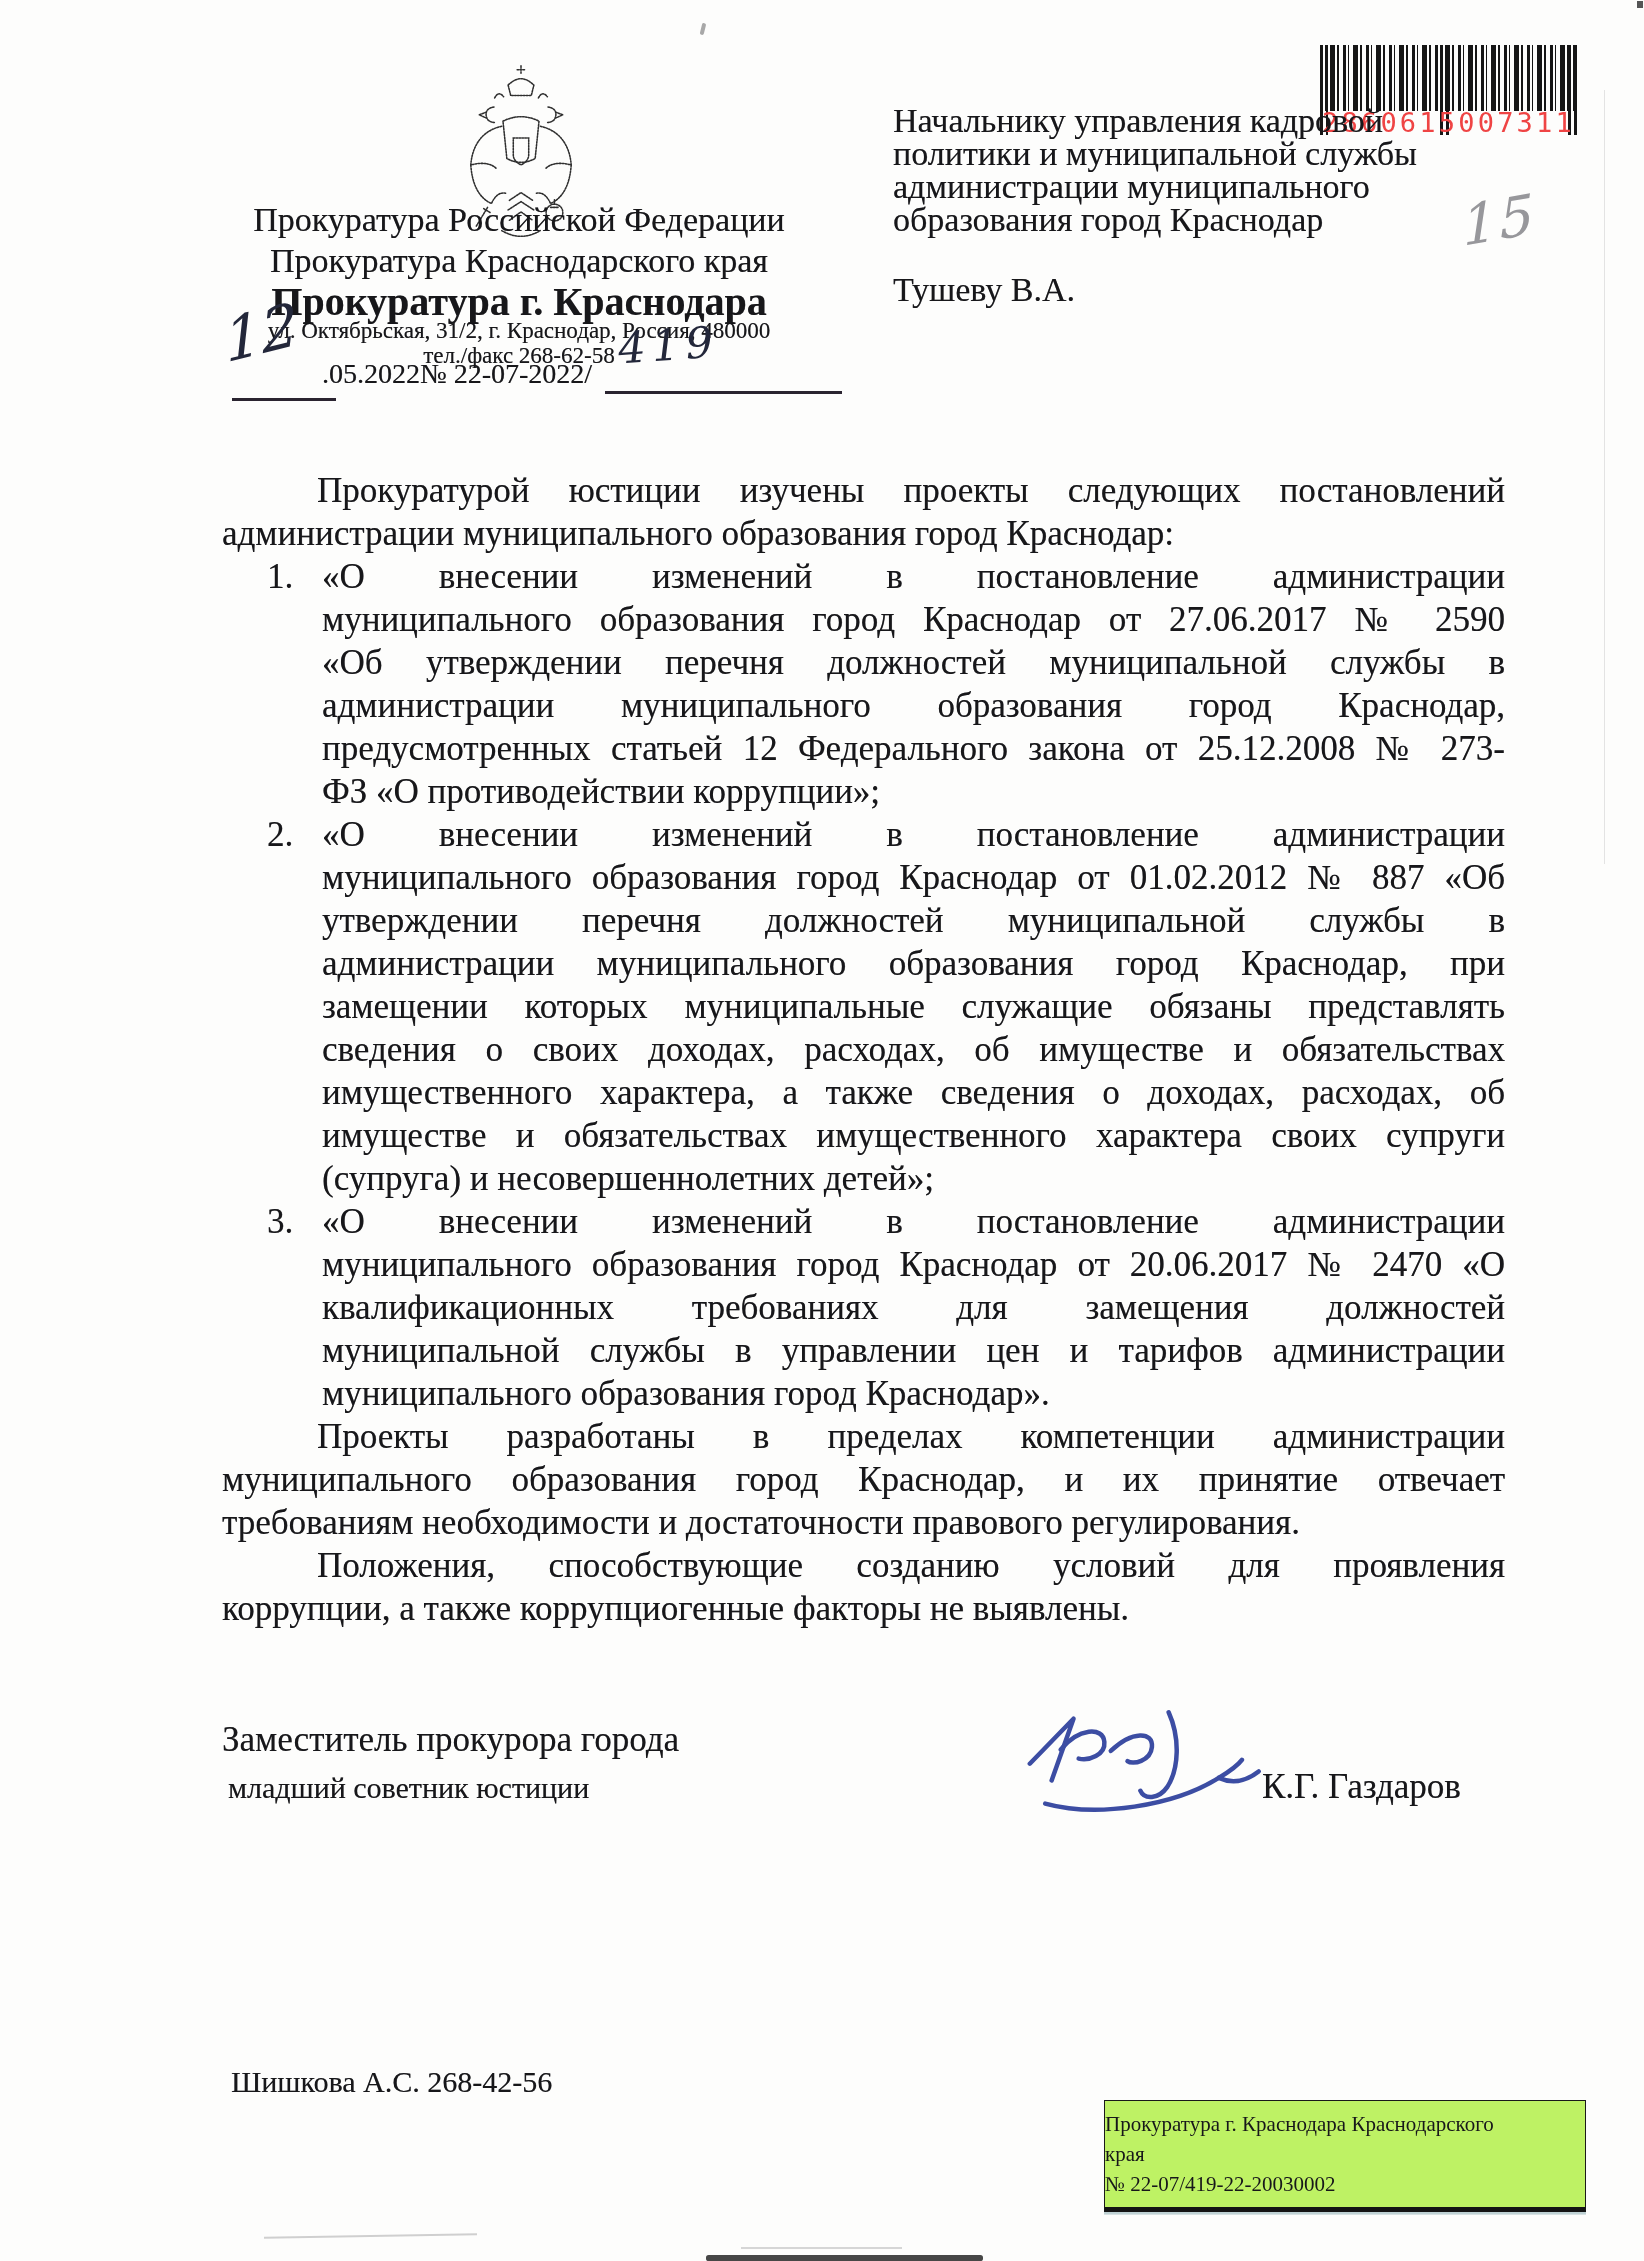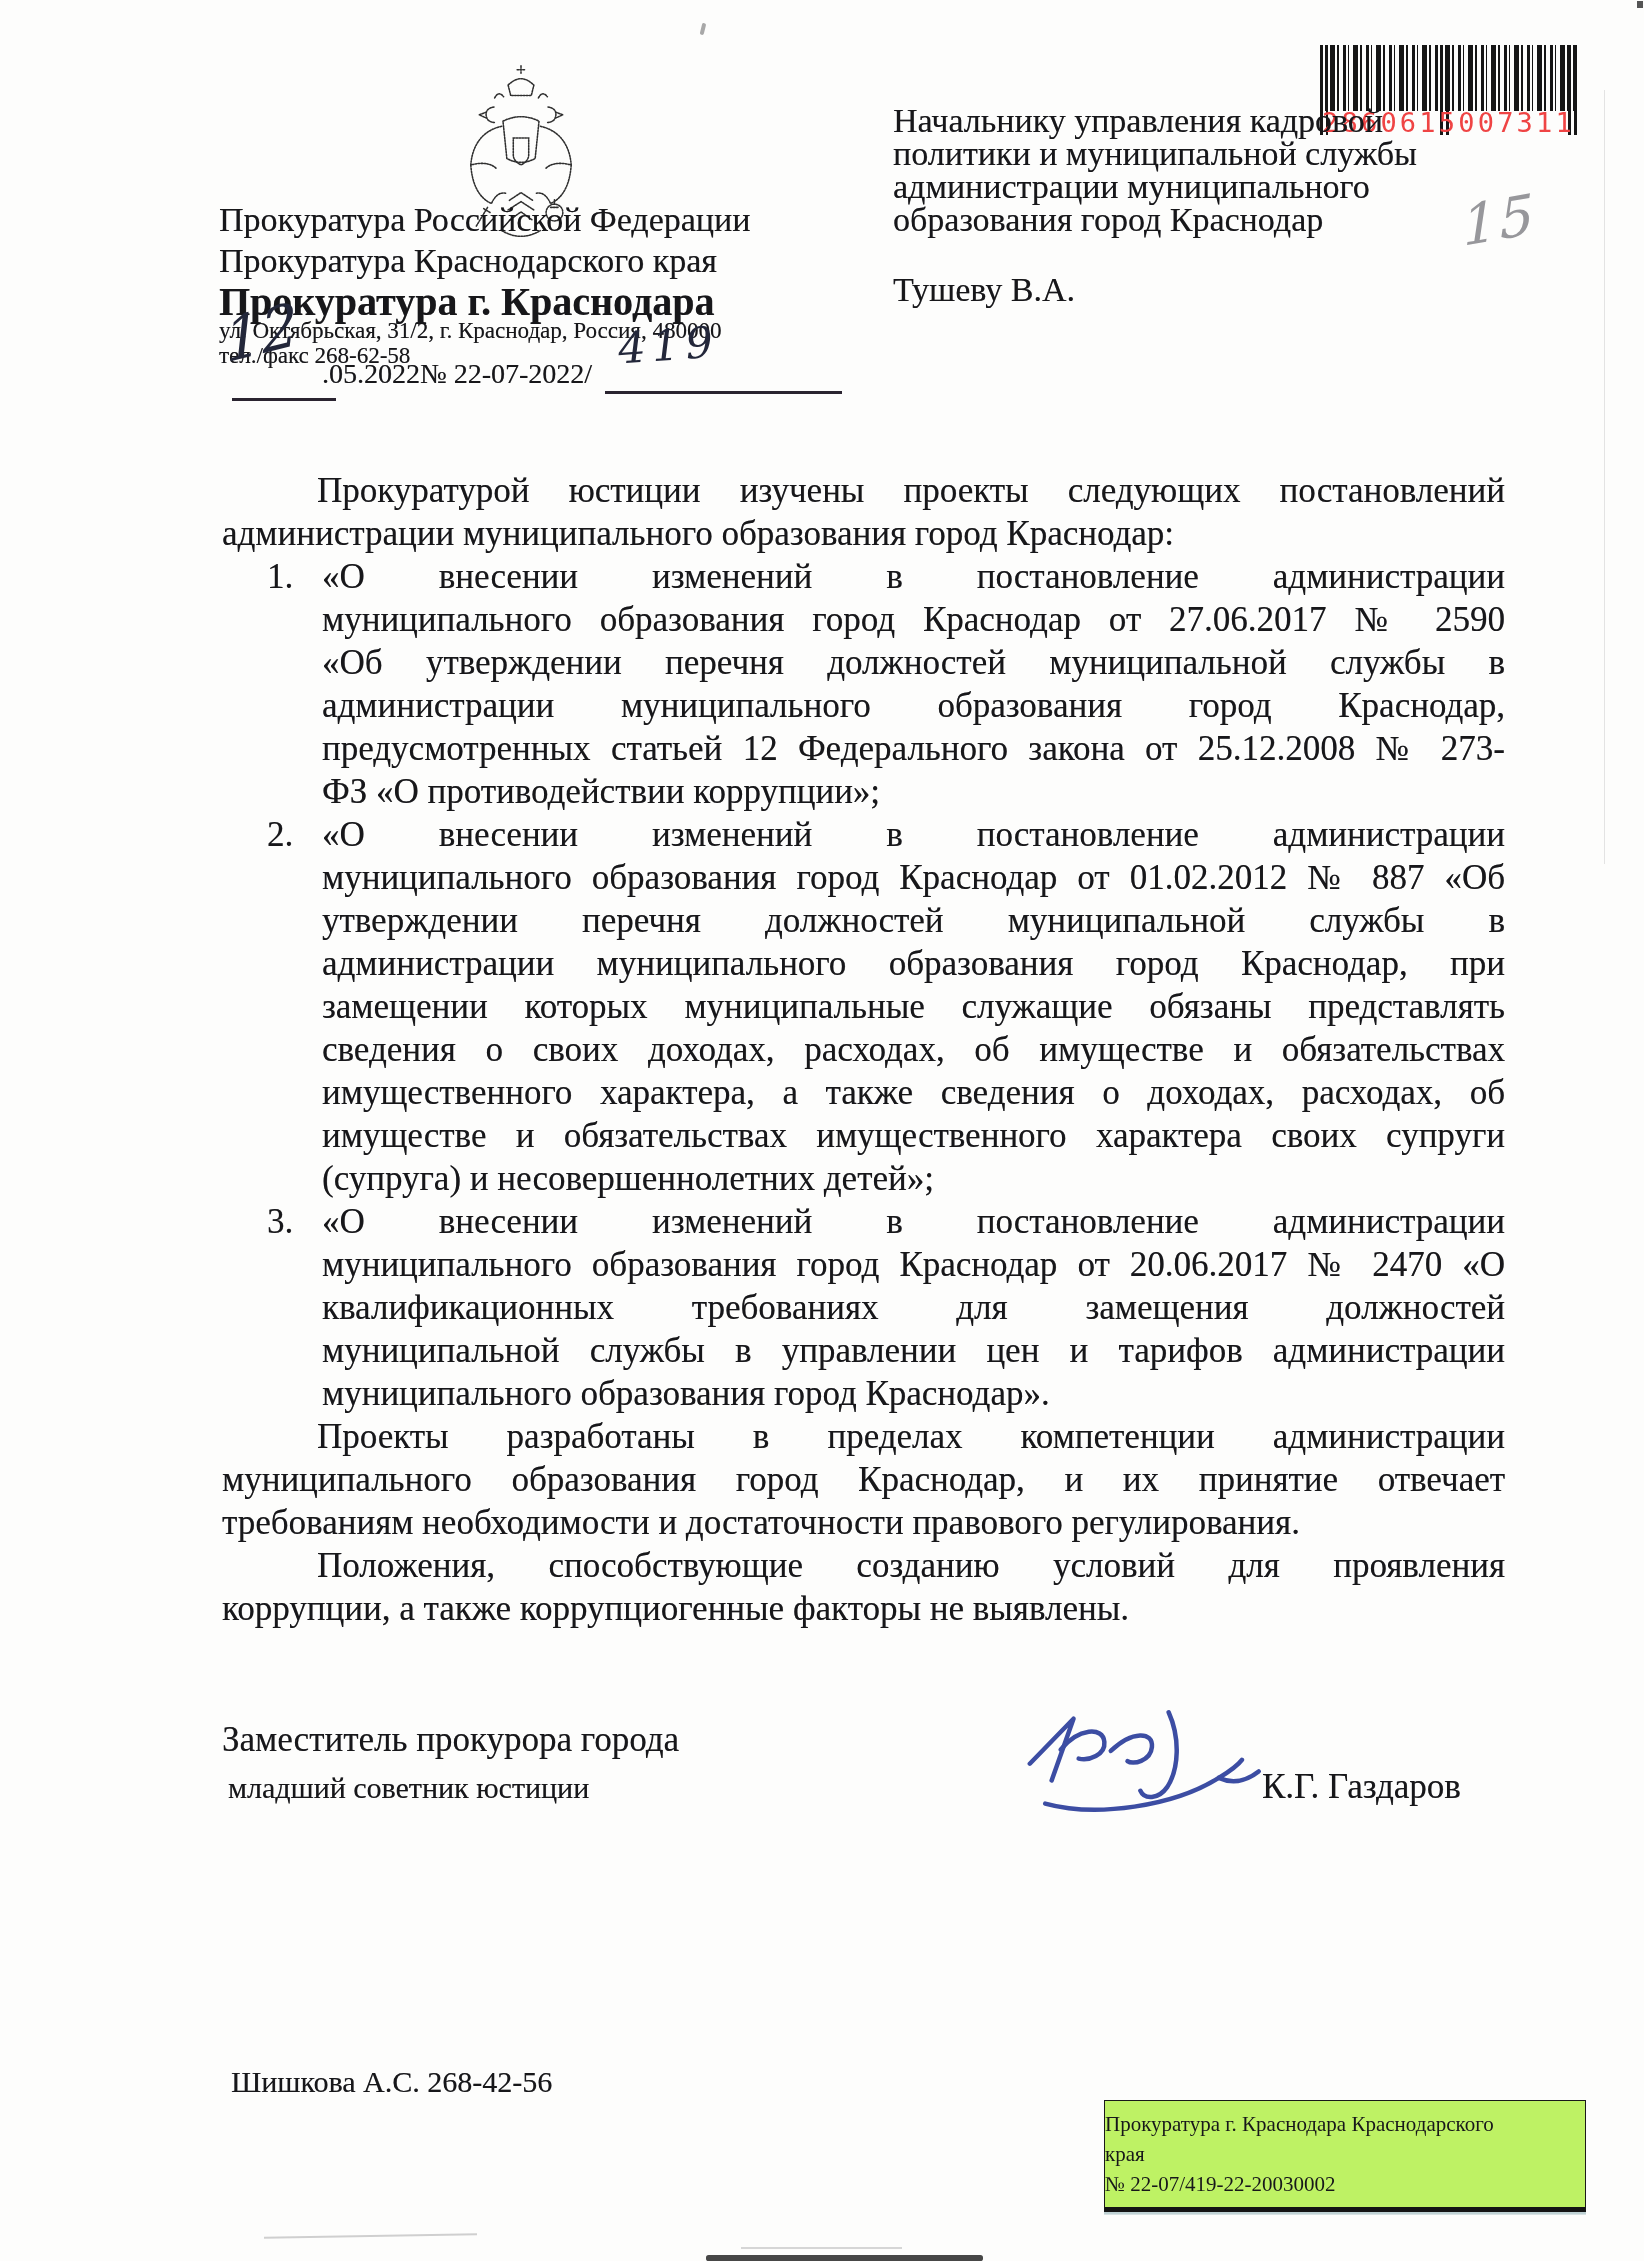--- a/index.html
+++ b/index.html
@@ -1,20 +1,20 @@
 <!DOCTYPE html>
 <html style="font-size:10.3px"><head>
 <meta charset="utf-8">
 <style>
   html,body{margin:0;padding:0;background:#ffffff;}
   #page{position:relative;width:1644px;height:2261px;background:#fdfdfc;overflow:hidden;
         font-family:"Liberation Serif",serif;color:#17171a;}
   .tx{text-shadow:0.2px 0.2px 0.5px rgba(15,15,20,0.5);}
   
-  .lh{position:absolute;left:219px;width:580px;}
+  .lh{position:absolute;left:229px;width:580px;text-align:center;}
   .lh1{top:201px;font-size:34px;}
   .lh2{top:242px;font-size:34px;}
   .lh3{top:278px;font-size:40px;font-weight:bold;}
   .lh4{top:318px;font-size:23px;}
   .lh5{top:343px;font-size:23px;}
   .dateline{position:absolute;left:322px;top:358px;font-size:28px;white-space:nowrap;}
   .hw{font-family:"DejaVu Serif",serif;font-style:italic;color:#23273a;}
   .hw12{position:absolute;left:224px;top:298px;font-size:59px;transform:rotate(-14deg) skewX(-10deg);}
   .hw419{position:absolute;left:618px;top:320px;font-size:43px;transform:rotate(-4deg);letter-spacing:6.4px;}
   .uline{position:absolute;height:2.6px;background:#2a2430;}

